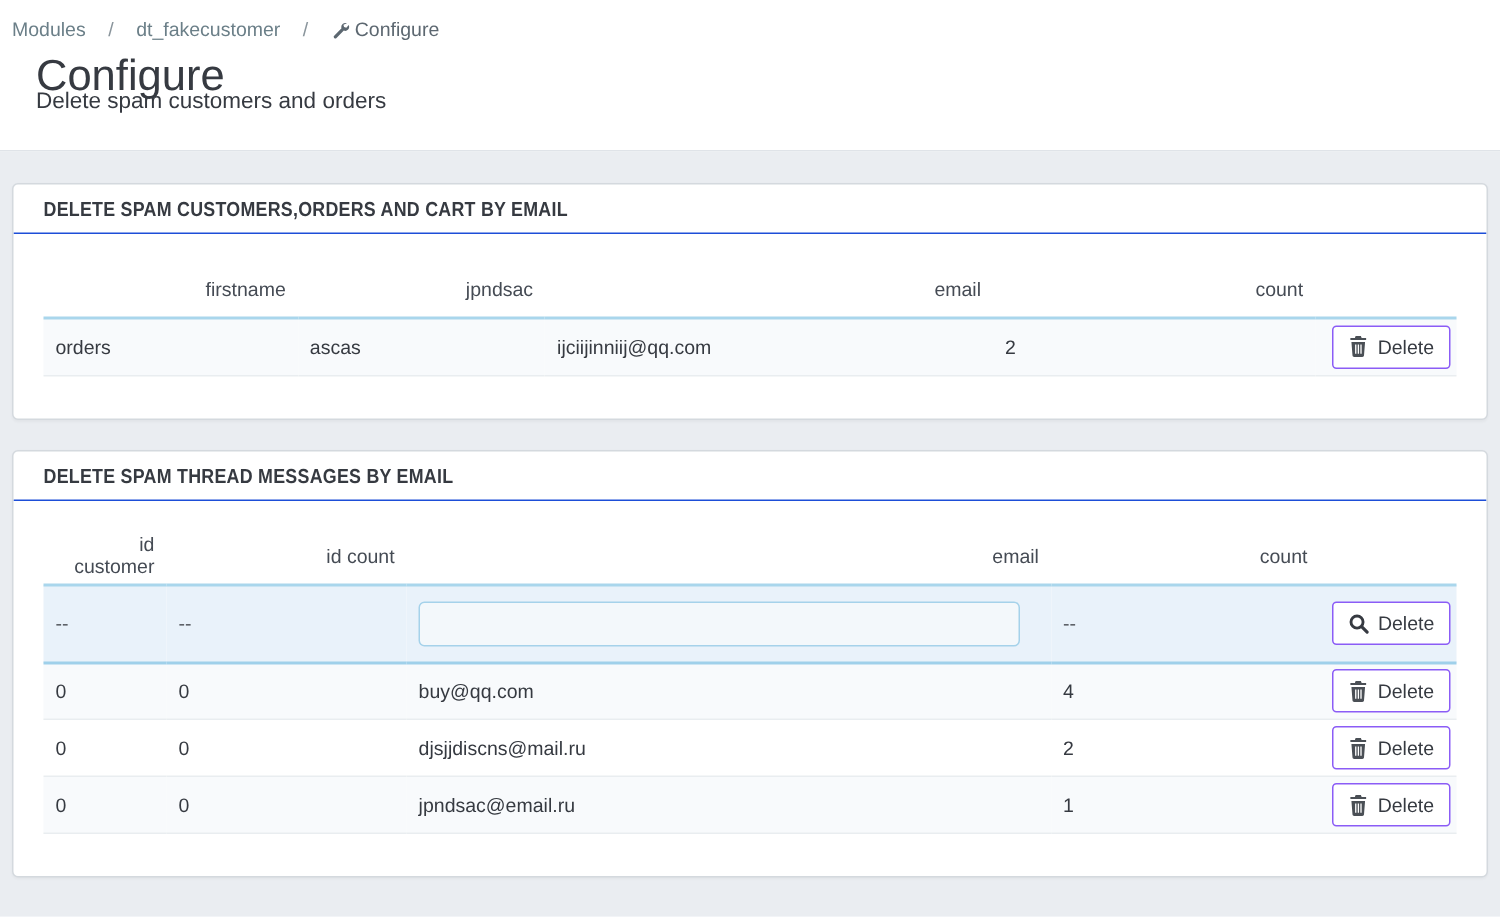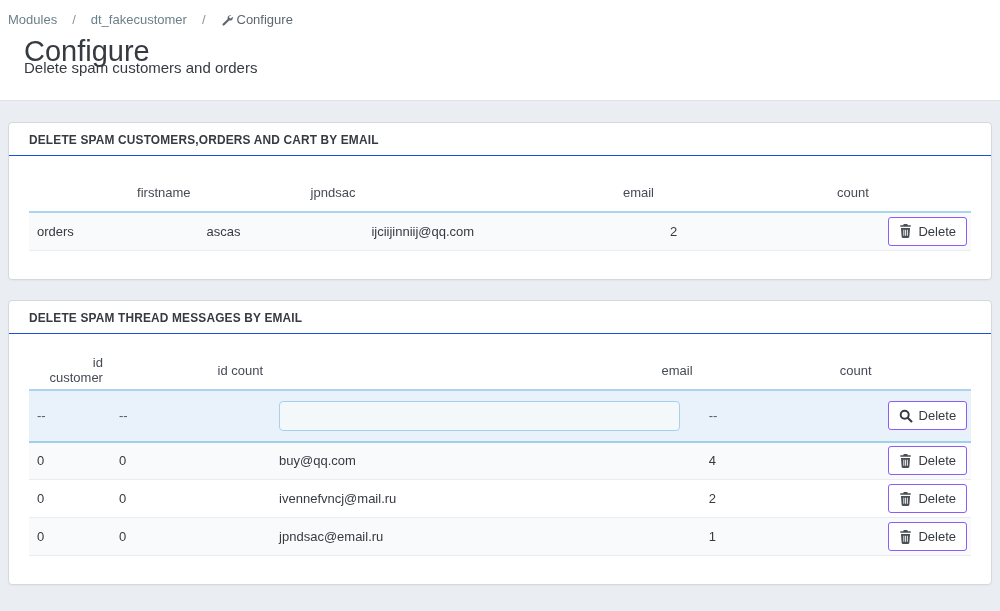--- a/index.html
+++ b/index.html
@@ -158,21 +158,21 @@
                       <path fill="#4a4f55" d="M5 0h4l.6 1.5H13V3H1V1.5h3.4zM1.8 4.5h10.4l-.8 10.2c-.05.7-.6 1.3-1.3 1.3H3.9c-.7 0-1.25-.6-1.3-1.3zM4.6 6.5v7h1v-7zm2 0v7h1v-7zm2 0v7h1v-7z"></path>
                     </svg>
                   </span>
                 <span>Delete</span>
               </button>
             </td>
           </tr>
           <tr>
             <td>0</td>
             <td>0</td>
-            <td>ivennefvncj@mail.ru</td>
+            <td>djsjjdiscns@mail.ru</td>
             <td>2</td>
             <td class="action">
               <button class="btn">
                 <span>
                     <svg width="13" height="14" viewBox="0 0 14 16">
                       <path fill="#4a4f55" d="M5 0h4l.6 1.5H13V3H1V1.5h3.4zM1.8 4.5h10.4l-.8 10.2c-.05.7-.6 1.3-1.3 1.3H3.9c-.7 0-1.25-.6-1.3-1.3zM4.6 6.5v7h1v-7zm2 0v7h1v-7zm2 0v7h1v-7z"></path>
                     </svg>
                   </span>
                 <span>Delete</span>
               </button>

